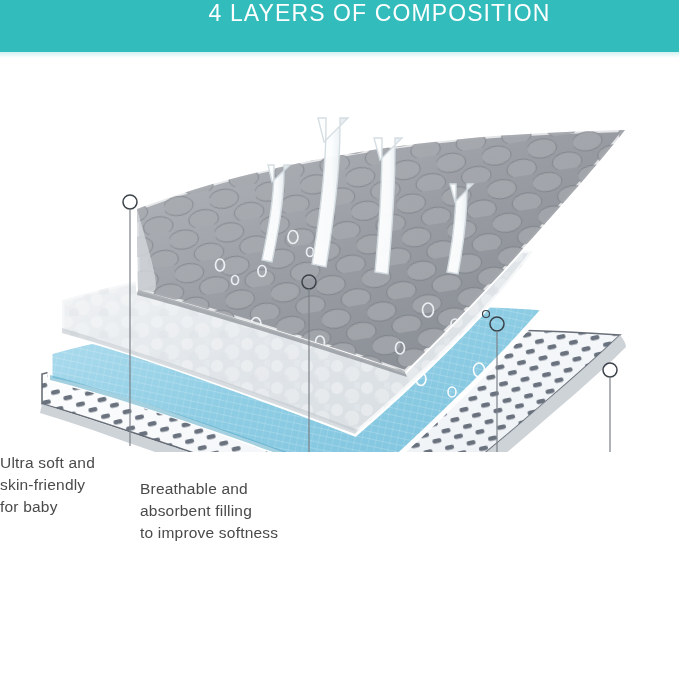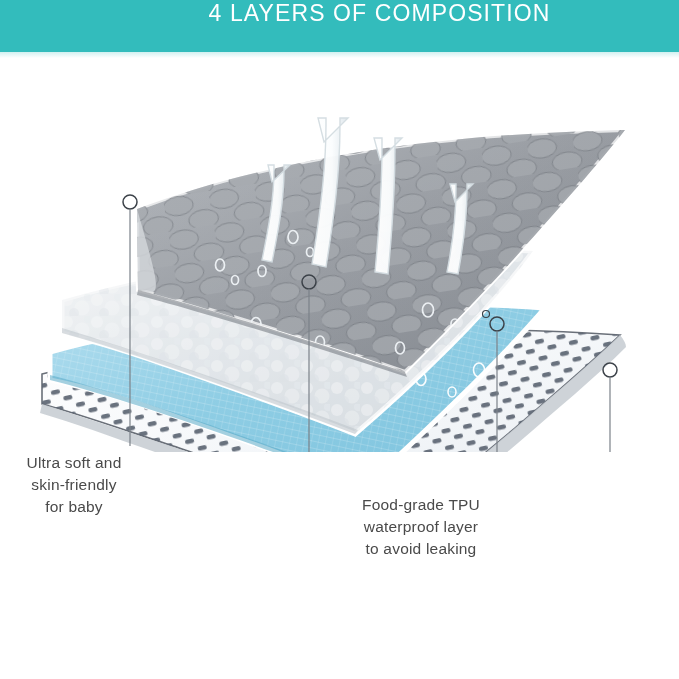--- a/index.html
+++ b/index.html
@@ -57,21 +57,21 @@
     position: absolute;
     left: 0;
     top: 0;
   }
   
   .caption {
     position: absolute;
     color: #4a4a4a;
     font-size: 15.5px;
     line-height: 22px;
-    text-align: center;
+    text-align: left;
     white-space: pre-line;
     letter-spacing: 0.2px;
   }
   #caption-1 { left: 0px;   top: 452px; width: 148px; }
   #caption-2 { left: 140px; top: 478px; width: 175px; }
   #caption-3 { left: 330px; top: 494px; width: 182px; }
   #caption-4 { left: 290px; top: 578px; width: 332px; }
 </style>
 </head>
 <body>
@@ -278,19 +278,19 @@
           <path d="M610 325 L610 520" stroke-width="1.2"></path>
         </g>
       </g>
     </svg>
   </div>
 
   <div class="caption" id="caption-1">Ultra soft and
 skin-friendly
 for baby</div>
 
-
-  <div class="caption" id="caption-3">Food-grade TPU
-waterproof layer
-to avoid leaking</div>
+  <div class="caption" id="caption-2">Breathable and
+absorbent filling
+to improve softness</div>
+
 
 
 </div>
 
 </body></html>

